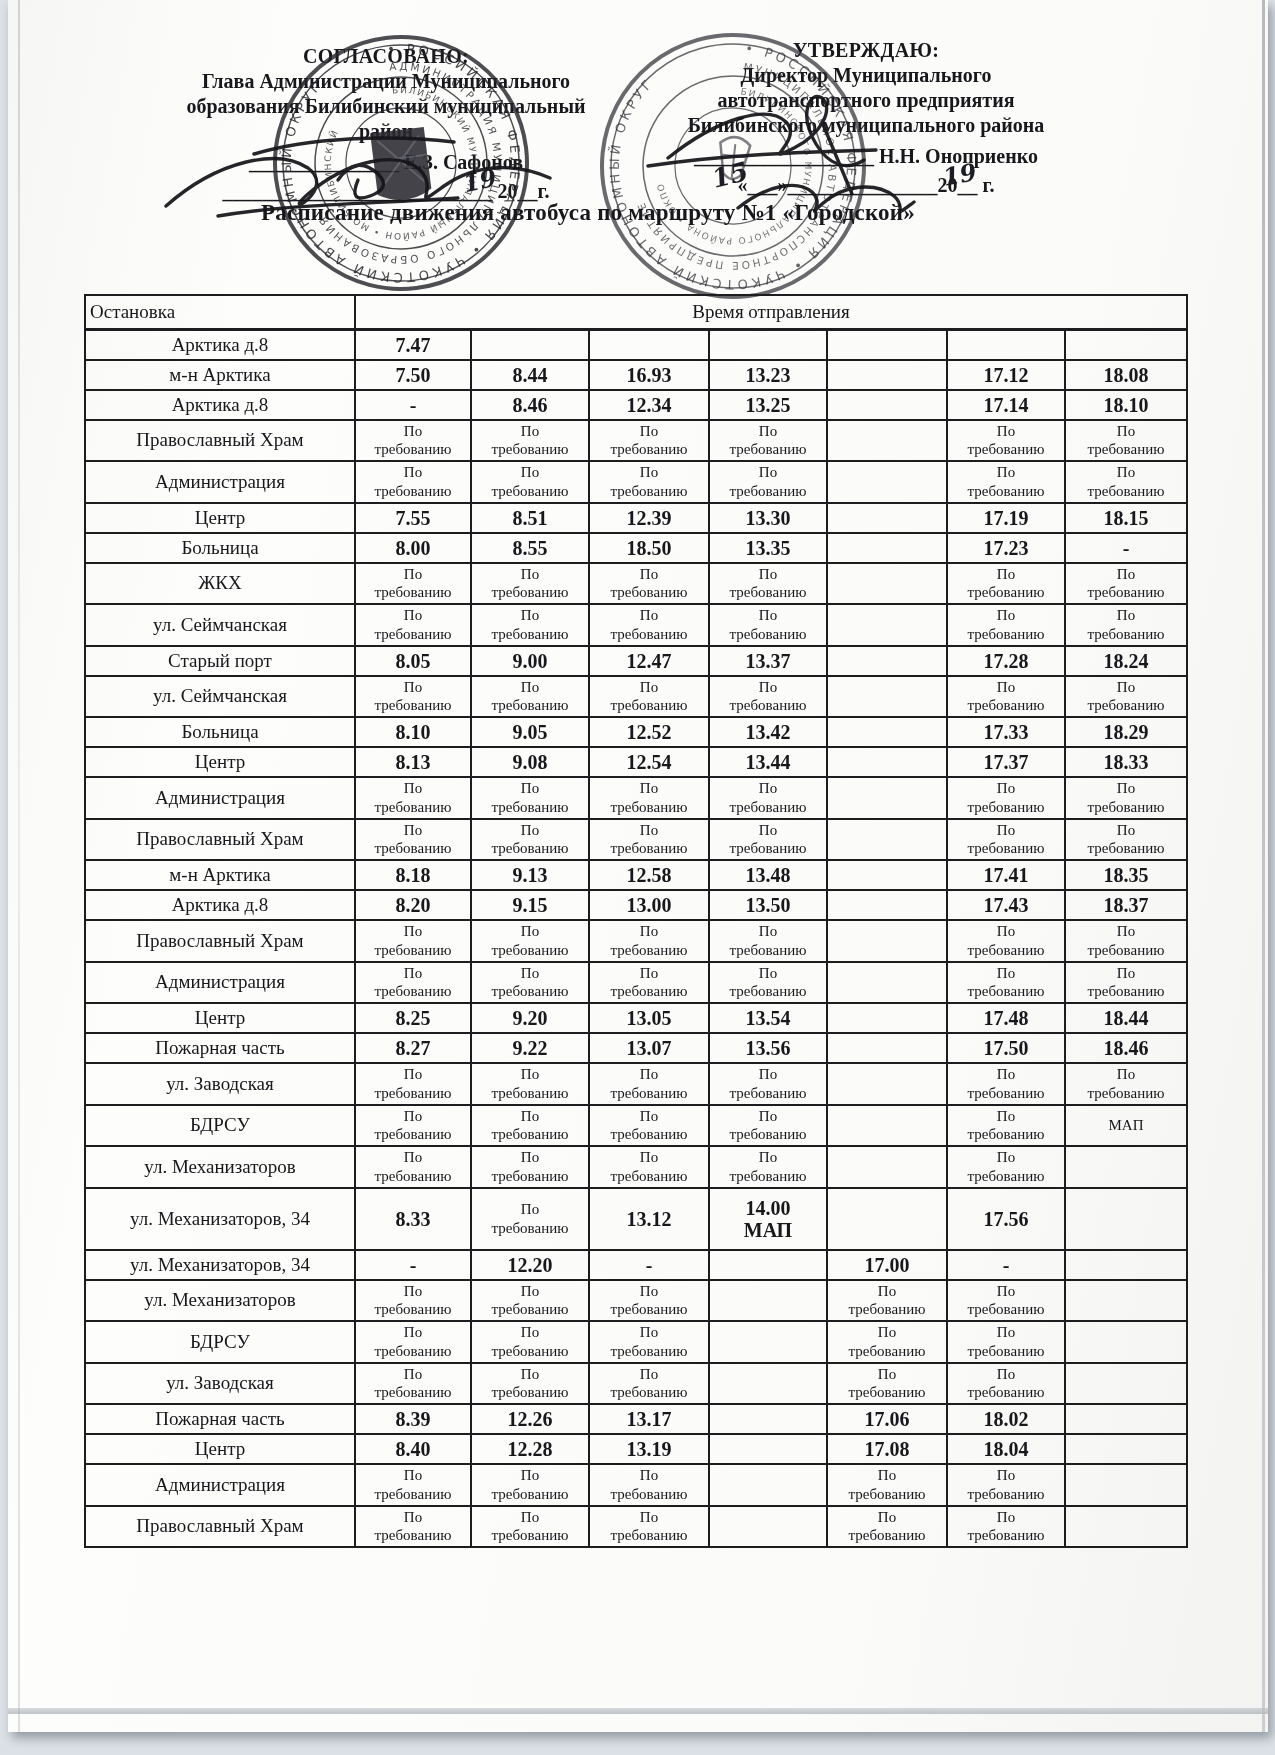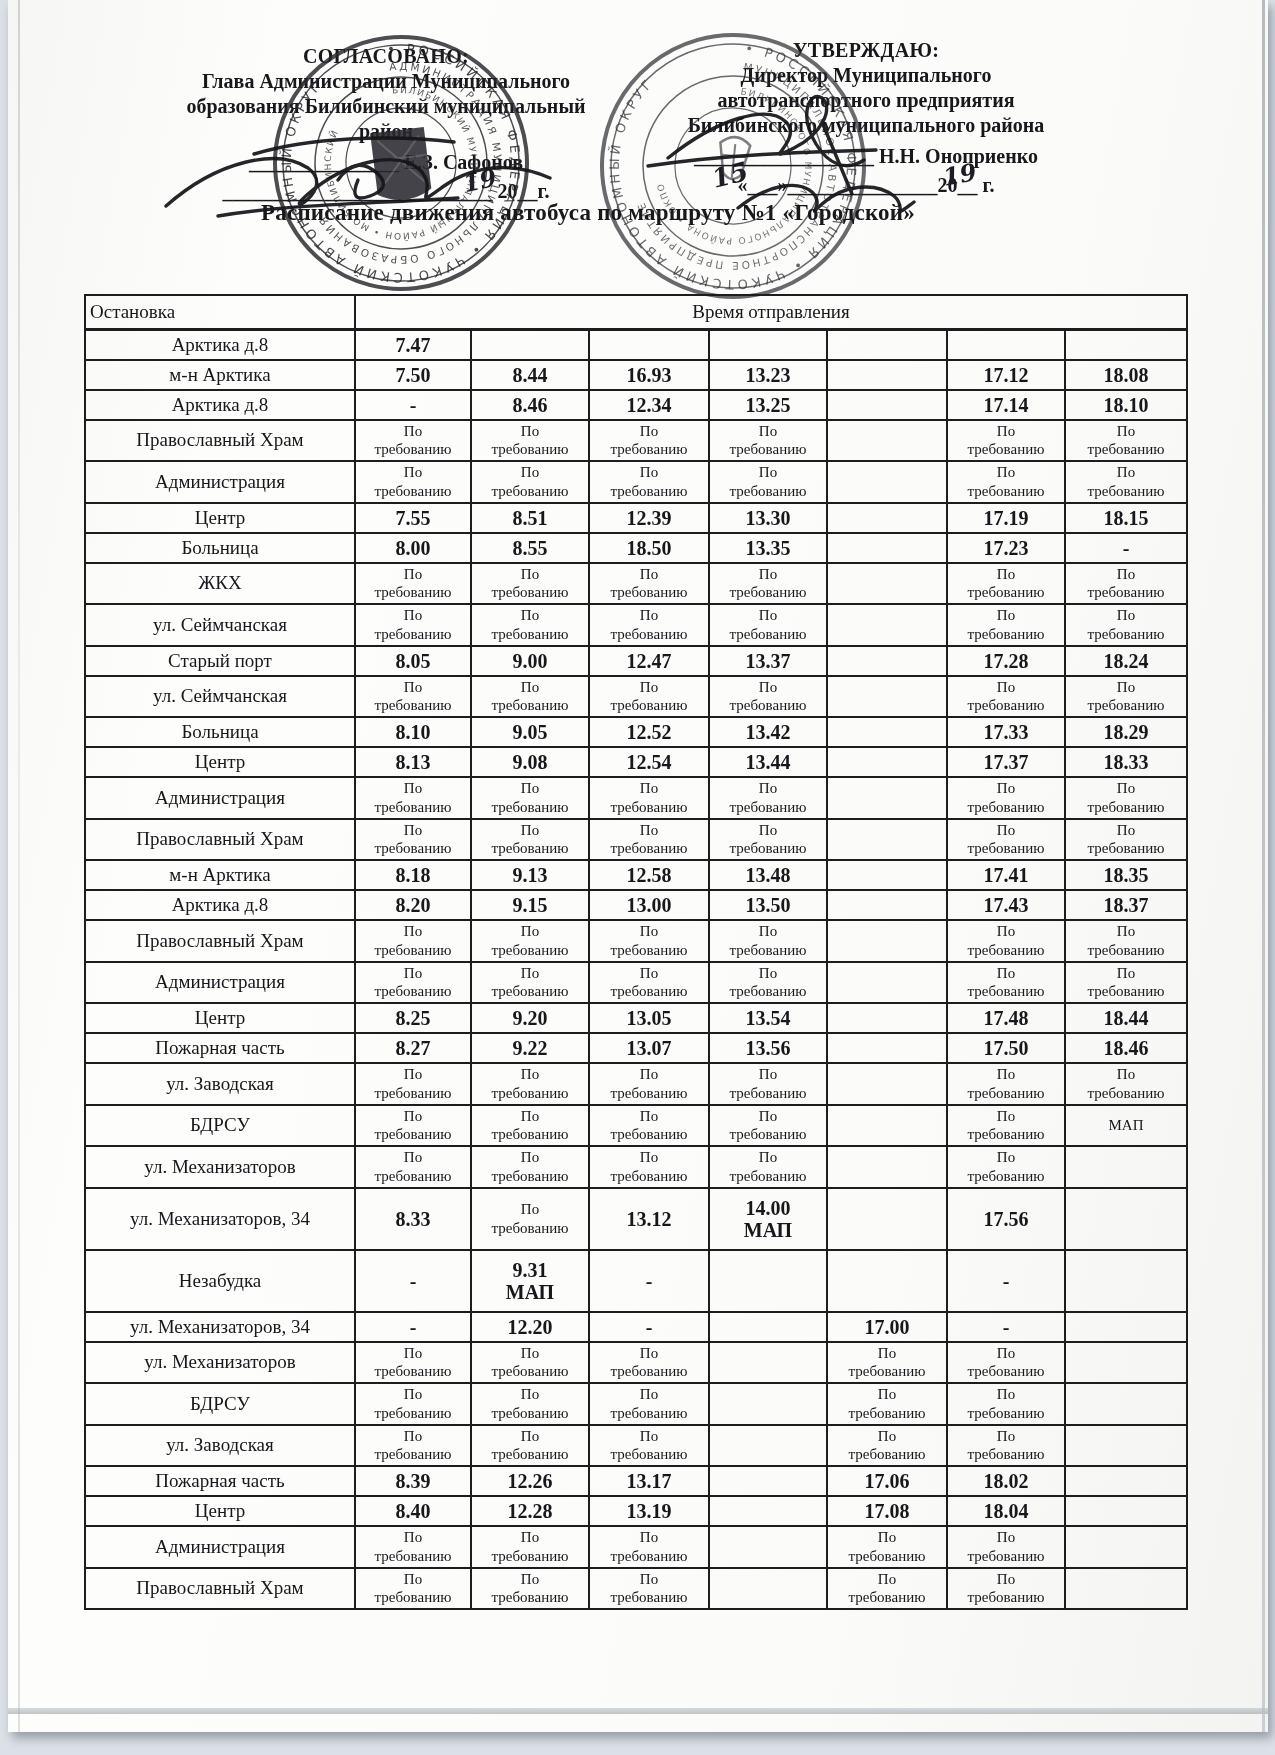--- a/index.html
+++ b/index.html
@@ -520,31 +520,20 @@
           <td class="tm">8.33</td>
           <td class="pt">По
 требованию</td>
           <td class="tm">13.12</td>
           <td class="tm">14.00
 МАП</td>
           <td class="tm"></td>
           <td class="tm">17.56</td>
           <td class="tm"></td>
         </tr>
-        <tr class="r-tall">
-          <td class="stop">Незабудка</td>
-          <td class="tm">-</td>
-          <td class="tm">9.31
-МАП</td>
-          <td class="tm">-</td>
-          <td class="tm"></td>
-          <td class="tm"></td>
-          <td class="tm">-</td>
-          <td class="tm"></td>
-        </tr>
         <tr class="r-time">
           <td class="stop">ул. Механизаторов, 34</td>
           <td class="tm">-</td>
           <td class="tm">12.20</td>
           <td class="tm">-</td>
           <td class="tm"></td>
           <td class="tm">17.00</td>
           <td class="tm">-</td>
           <td class="tm"></td>
         </tr>

